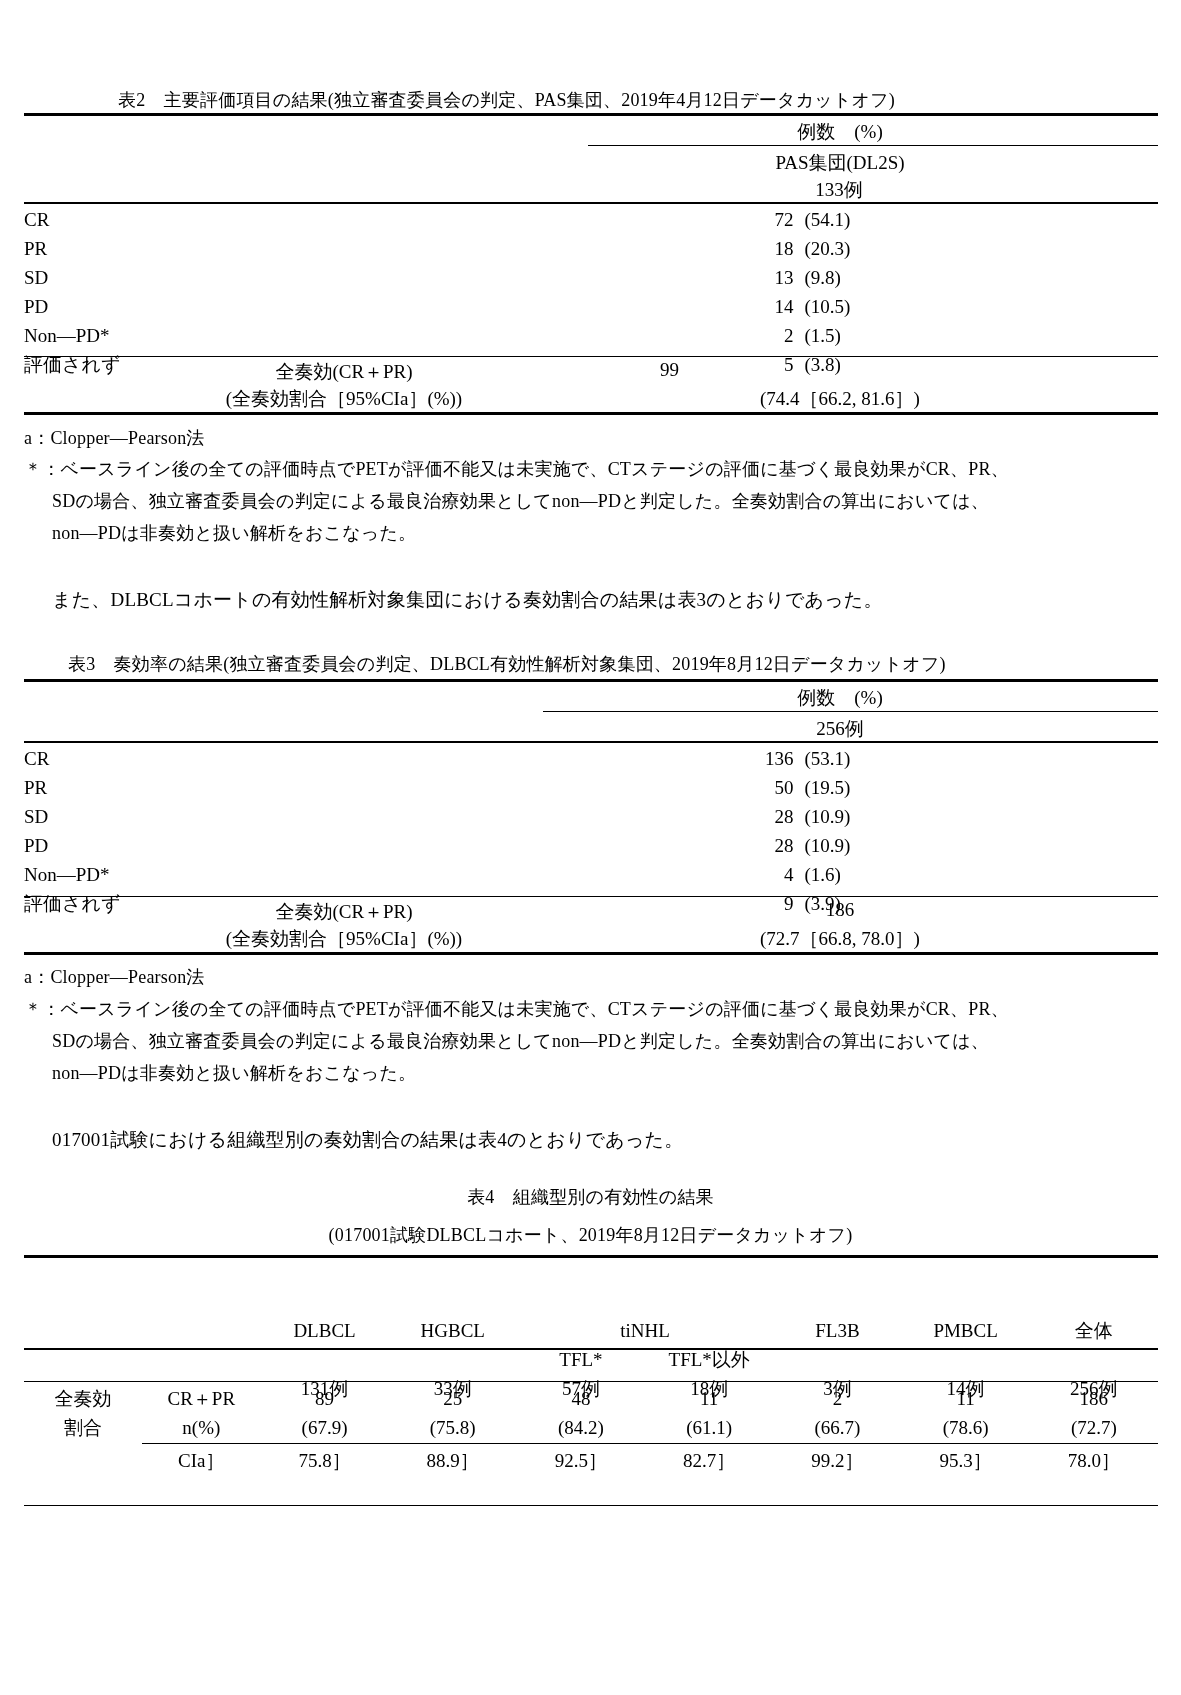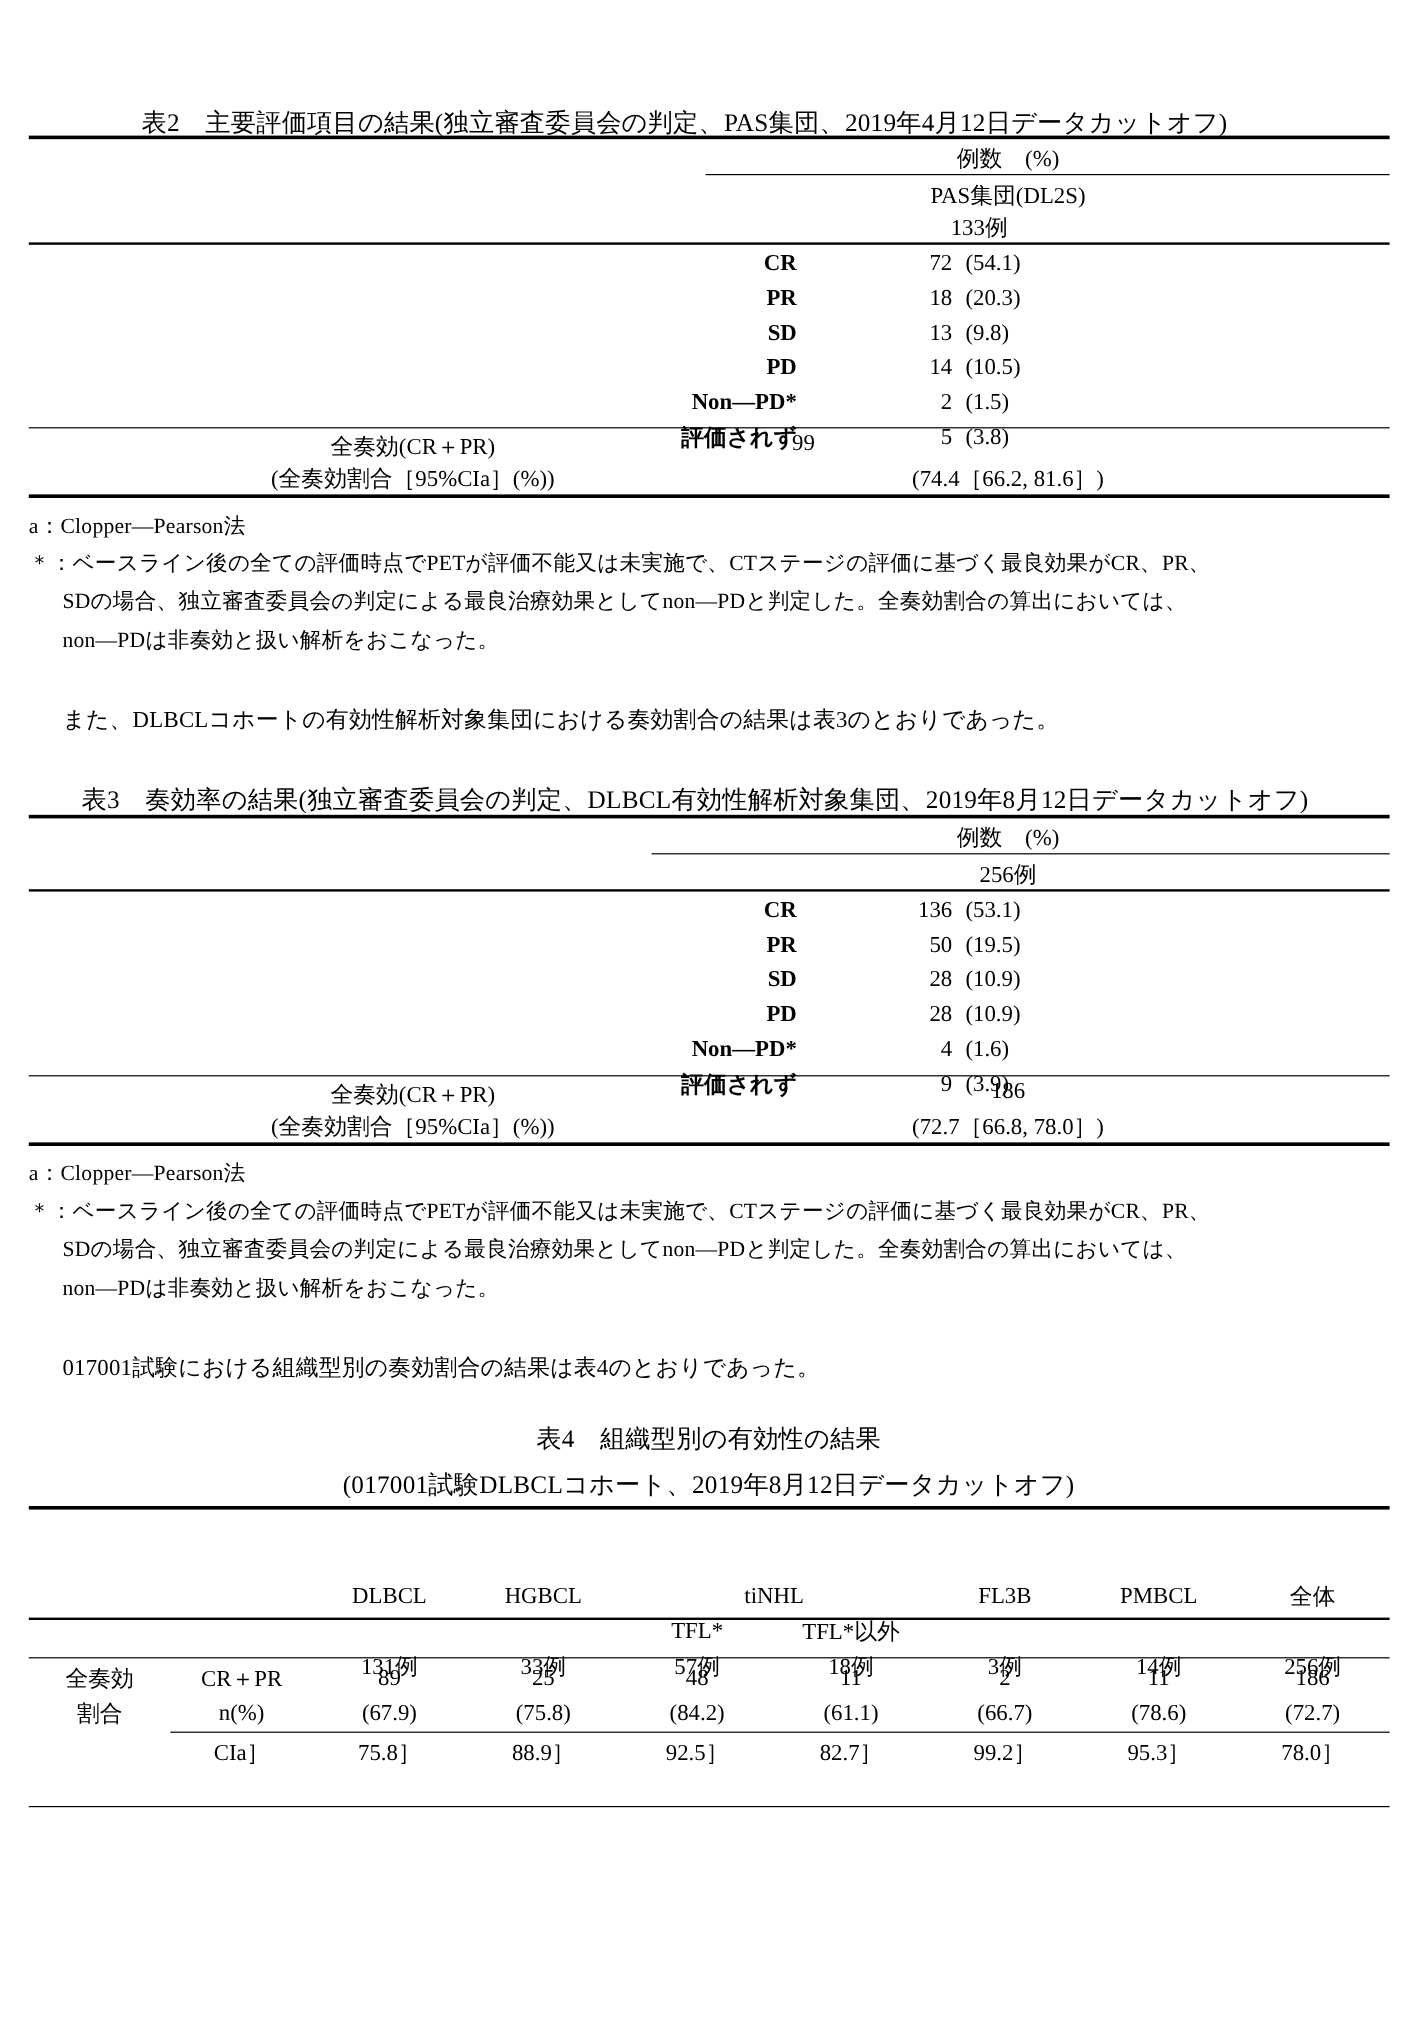--- a/index.html
+++ b/index.html
@@ -18,21 +18,21 @@
   .page {
     position: relative;
     width: 1181px;
     height: 1695px;
     padding: 0;
     box-sizing: border-box;
   }
 
   
   .tbl-title {
-    font-size: 21px;
+    font-size: 18px;
     letter-spacing: 0.2px;
     white-space: nowrap;
   }
   .para {
     font-size: 19px;
     letter-spacing: 0.2px;
     white-space: nowrap;
   }
   .note {
     font-size: 18px;
@@ -59,22 +59,21 @@
     font-size: 19px;
   }
   .t23 td {
     padding: 0;
     border: 0;
     vertical-align: middle;
     white-space: nowrap;
   }
   .t23 .lbl {
     width: 640px;
-    text-align: right;
-    font-weight: bold;
+    text-align: left;
   }
   .t23 .val {
     text-align: left;
     padding-left: 0;
   }
   .row-h { height: 29px; }
 
   .valwrap {
     display: inline-block;
     width: 300px;
@@ -119,21 +118,21 @@
 
 <div class="page">
 
   <div class="tbl-title" style="position:absolute; left:118px; top:88px;">表2　主要評価項目の結果(独立審査委員会の判定、PAS集団、2019年4月12日データカットオフ)</div>
 
   <div class="rule thick" style="left:24px; top:113px; width:1134px;"></div>
 
   <div style="position:absolute; left:660px; top:119px; width:360px; text-align:center; font-size:19px;">例数　(%)</div>
   <div class="rule" style="left:588px; top:145px; width:570px;"></div>
   <div style="position:absolute; left:660px; top:150px; width:360px; text-align:center; font-size:19px;">PAS集団(DL2S)</div>
-  <div style="position:absolute; left:636px; top:177px; width:360px; text-align:center; font-size:19px;">133例</div>
+  <div style="position:absolute; left:659px; top:177px; width:360px; text-align:center; font-size:19px;">133例</div>
 
   <div class="rule med" style="left:24px; top:202px; width:1134px;"></div>
 
   <table class="t23" style="top:205px;">
     <tbody>
       <tr class="row-h">
         <td class="lbl">CR</td>
         <td class="val"><span class="valwrap"><span class="numcell"><span class="n">72</span><span class="p">(54.1)</span></span></span></td>
       </tr>
       <tr class="row-h">

